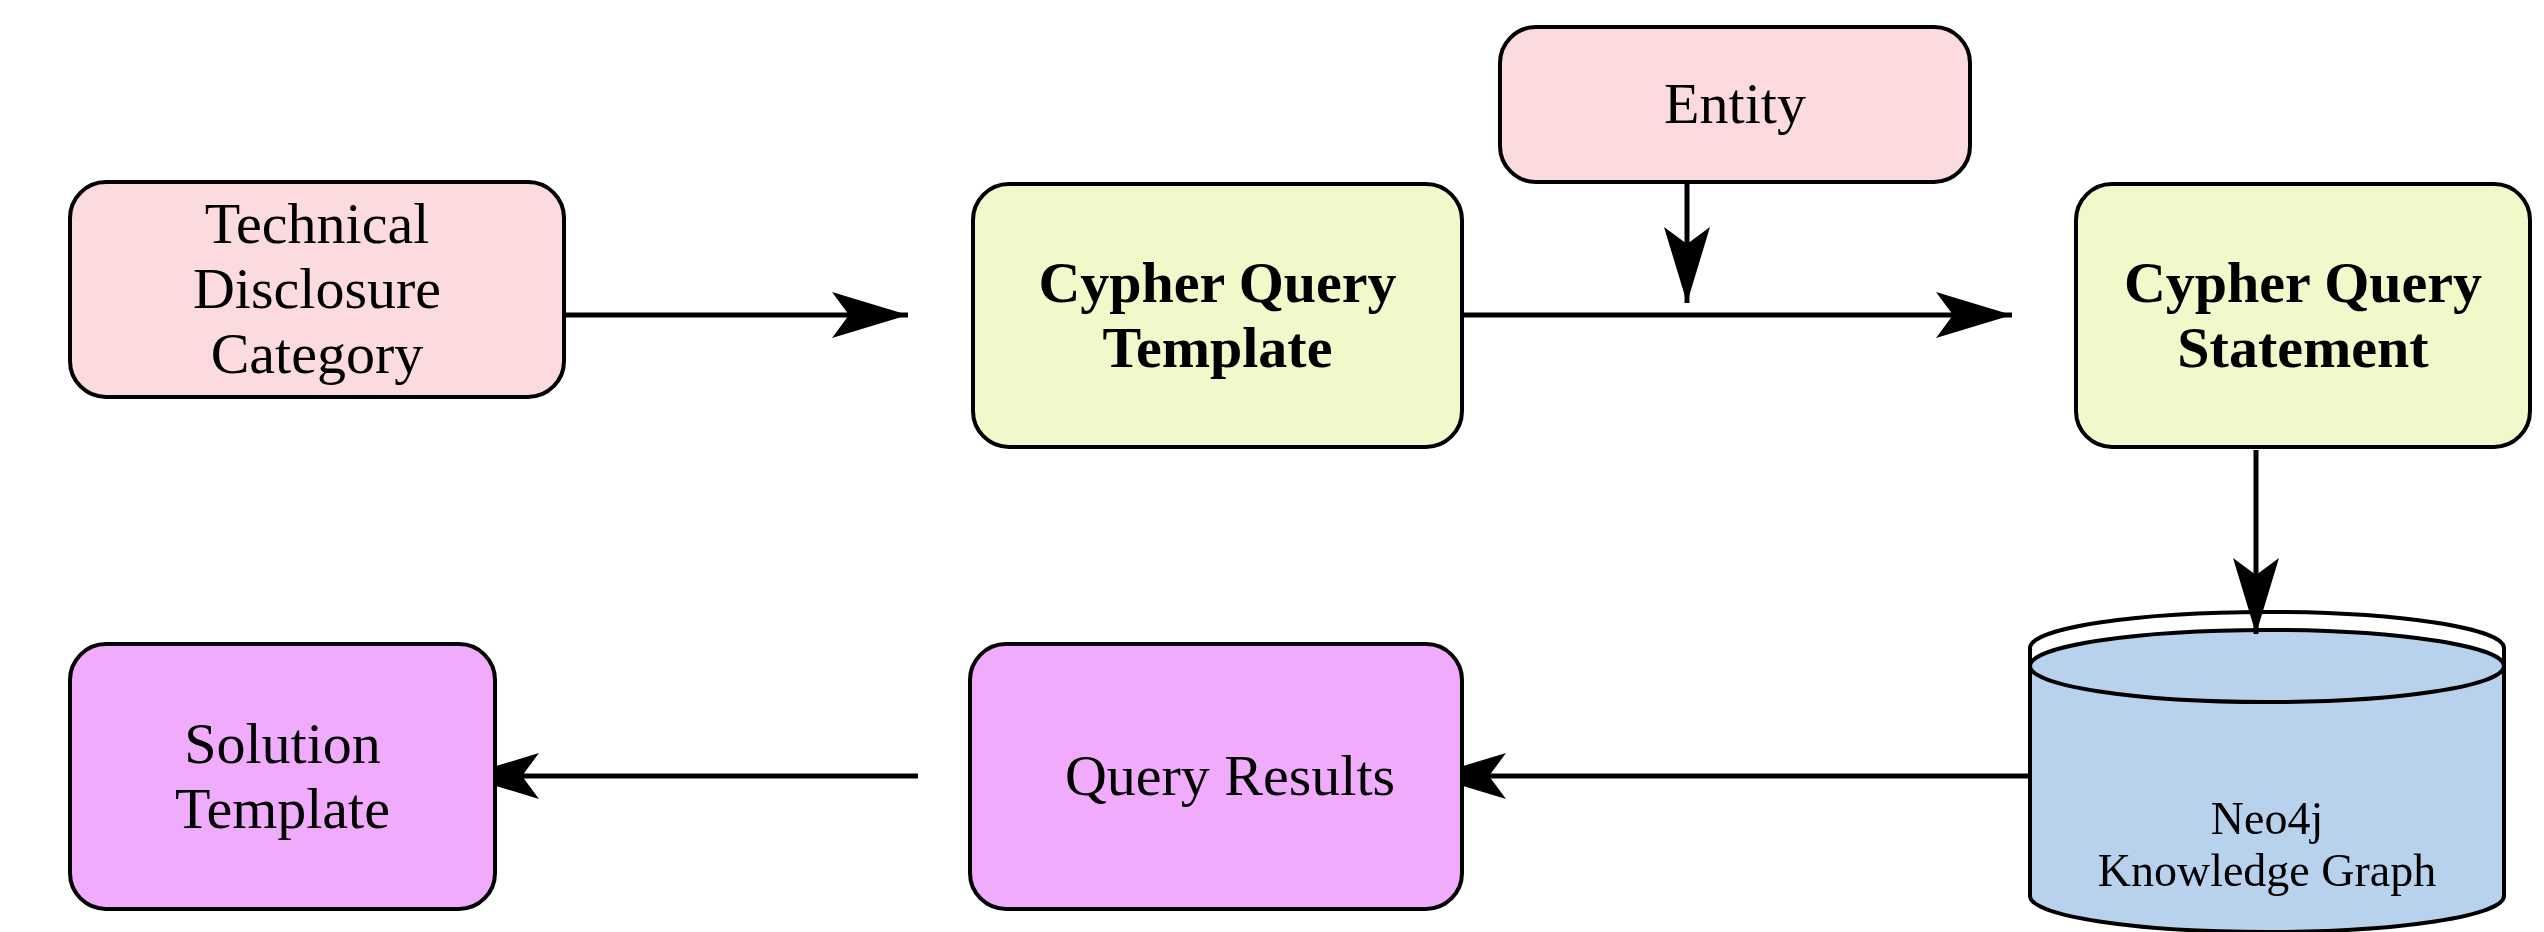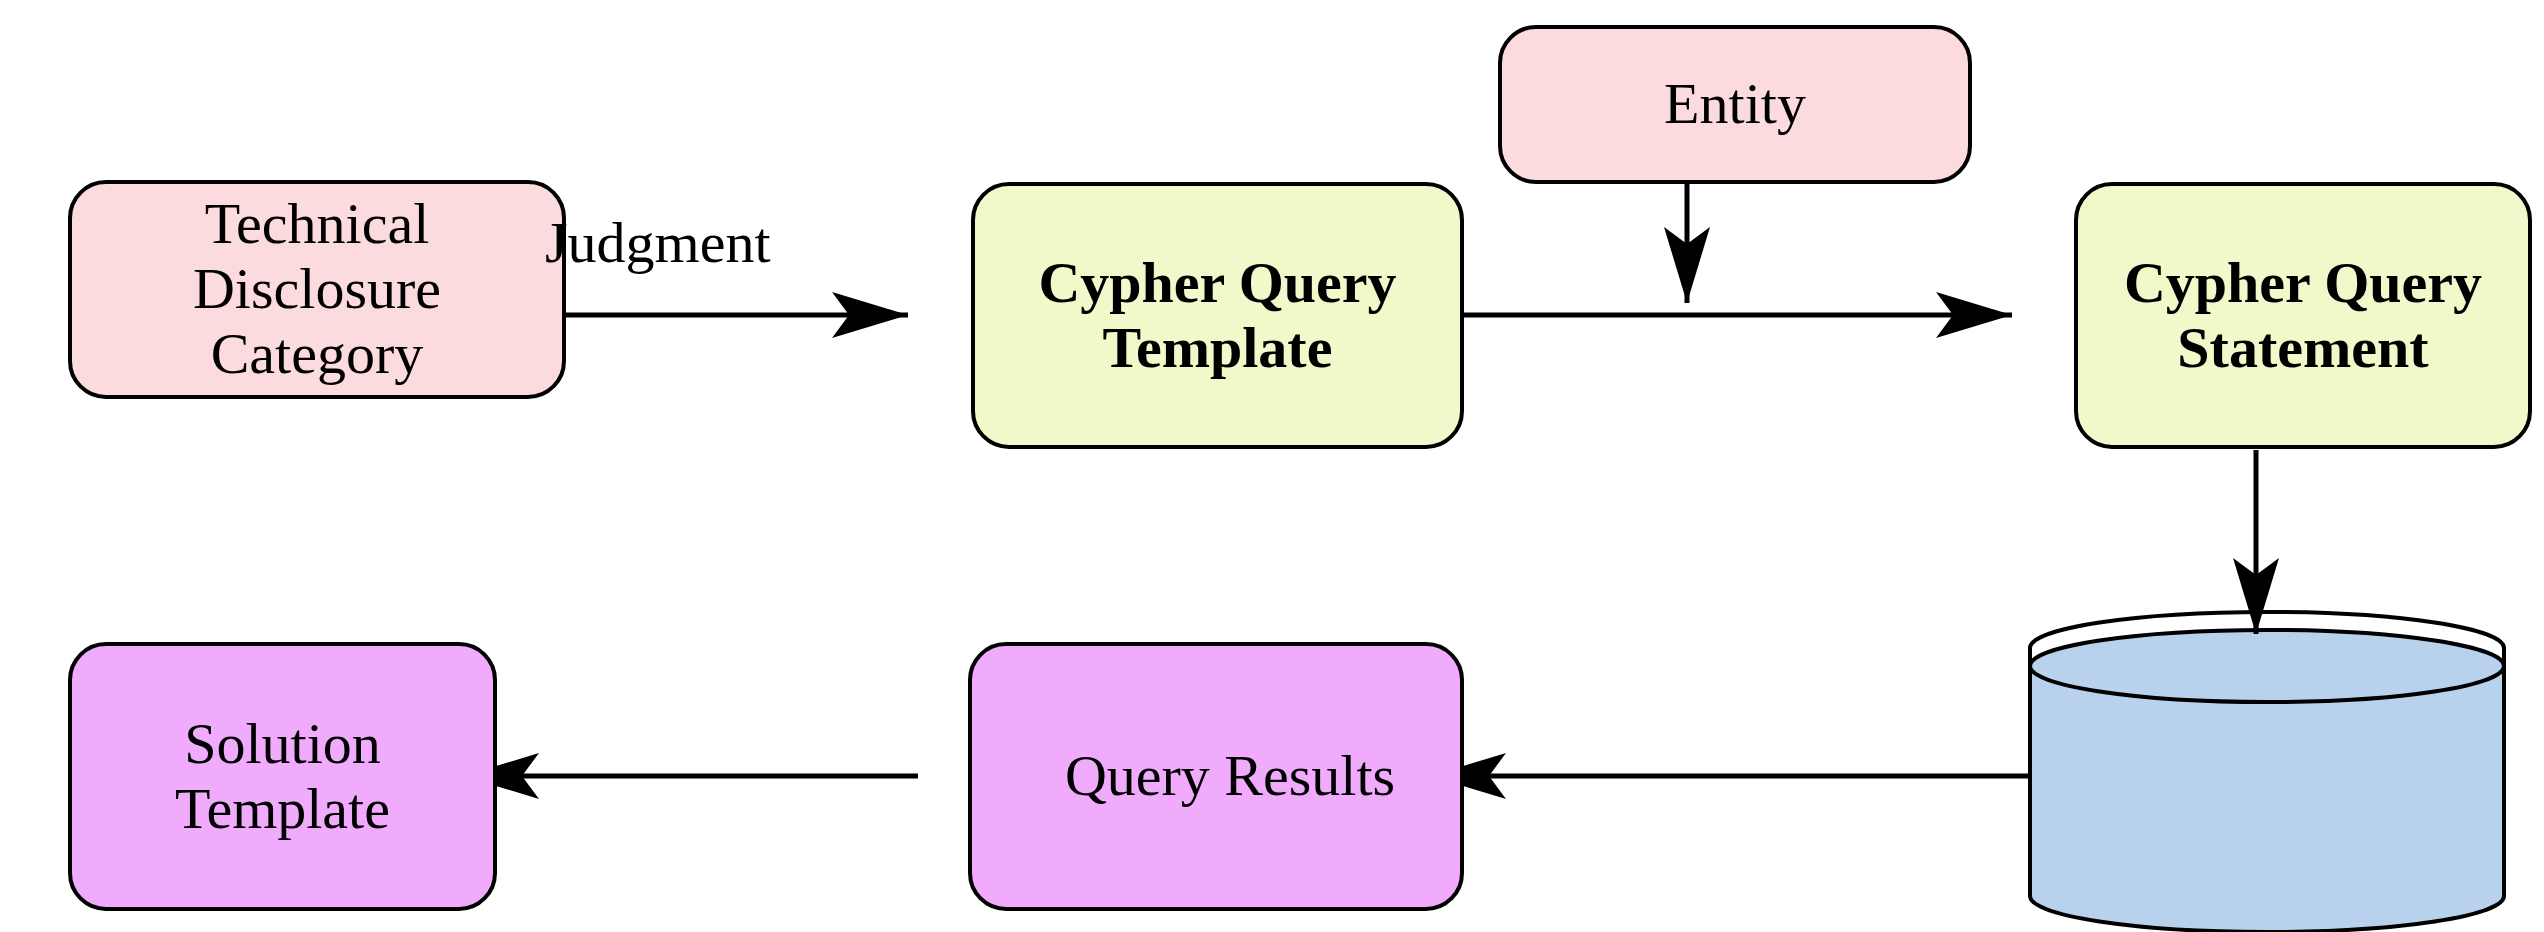--- a/index.html
+++ b/index.html
@@ -120,16 +120,17 @@
 
   <div class="node node-green" style="left:920px; top:642px; width:496px; height:269px;padding-left:28px;">
     <span>Query Results</span>
   </div>
 
   <div class="node node-green" style="left:20px; top:642px; width:429px; height:269px;">
     <span>Solution
 Template</span>
   </div>
 
+  <div class="db-label" style="left:2030px; top:793px; width:474px;">Neo4j
+Knowledge Graph</div>
 
-  <div class="edge-label" style="left:545px; top:209px;">Judgment</div>
 
 </div>
 
 </body></html>

